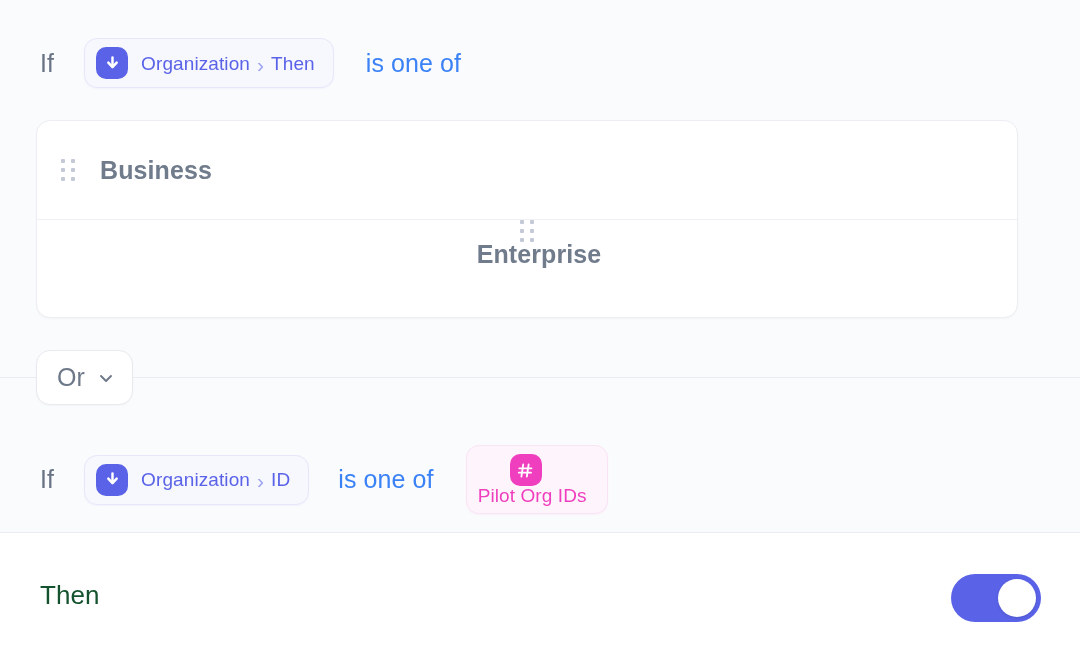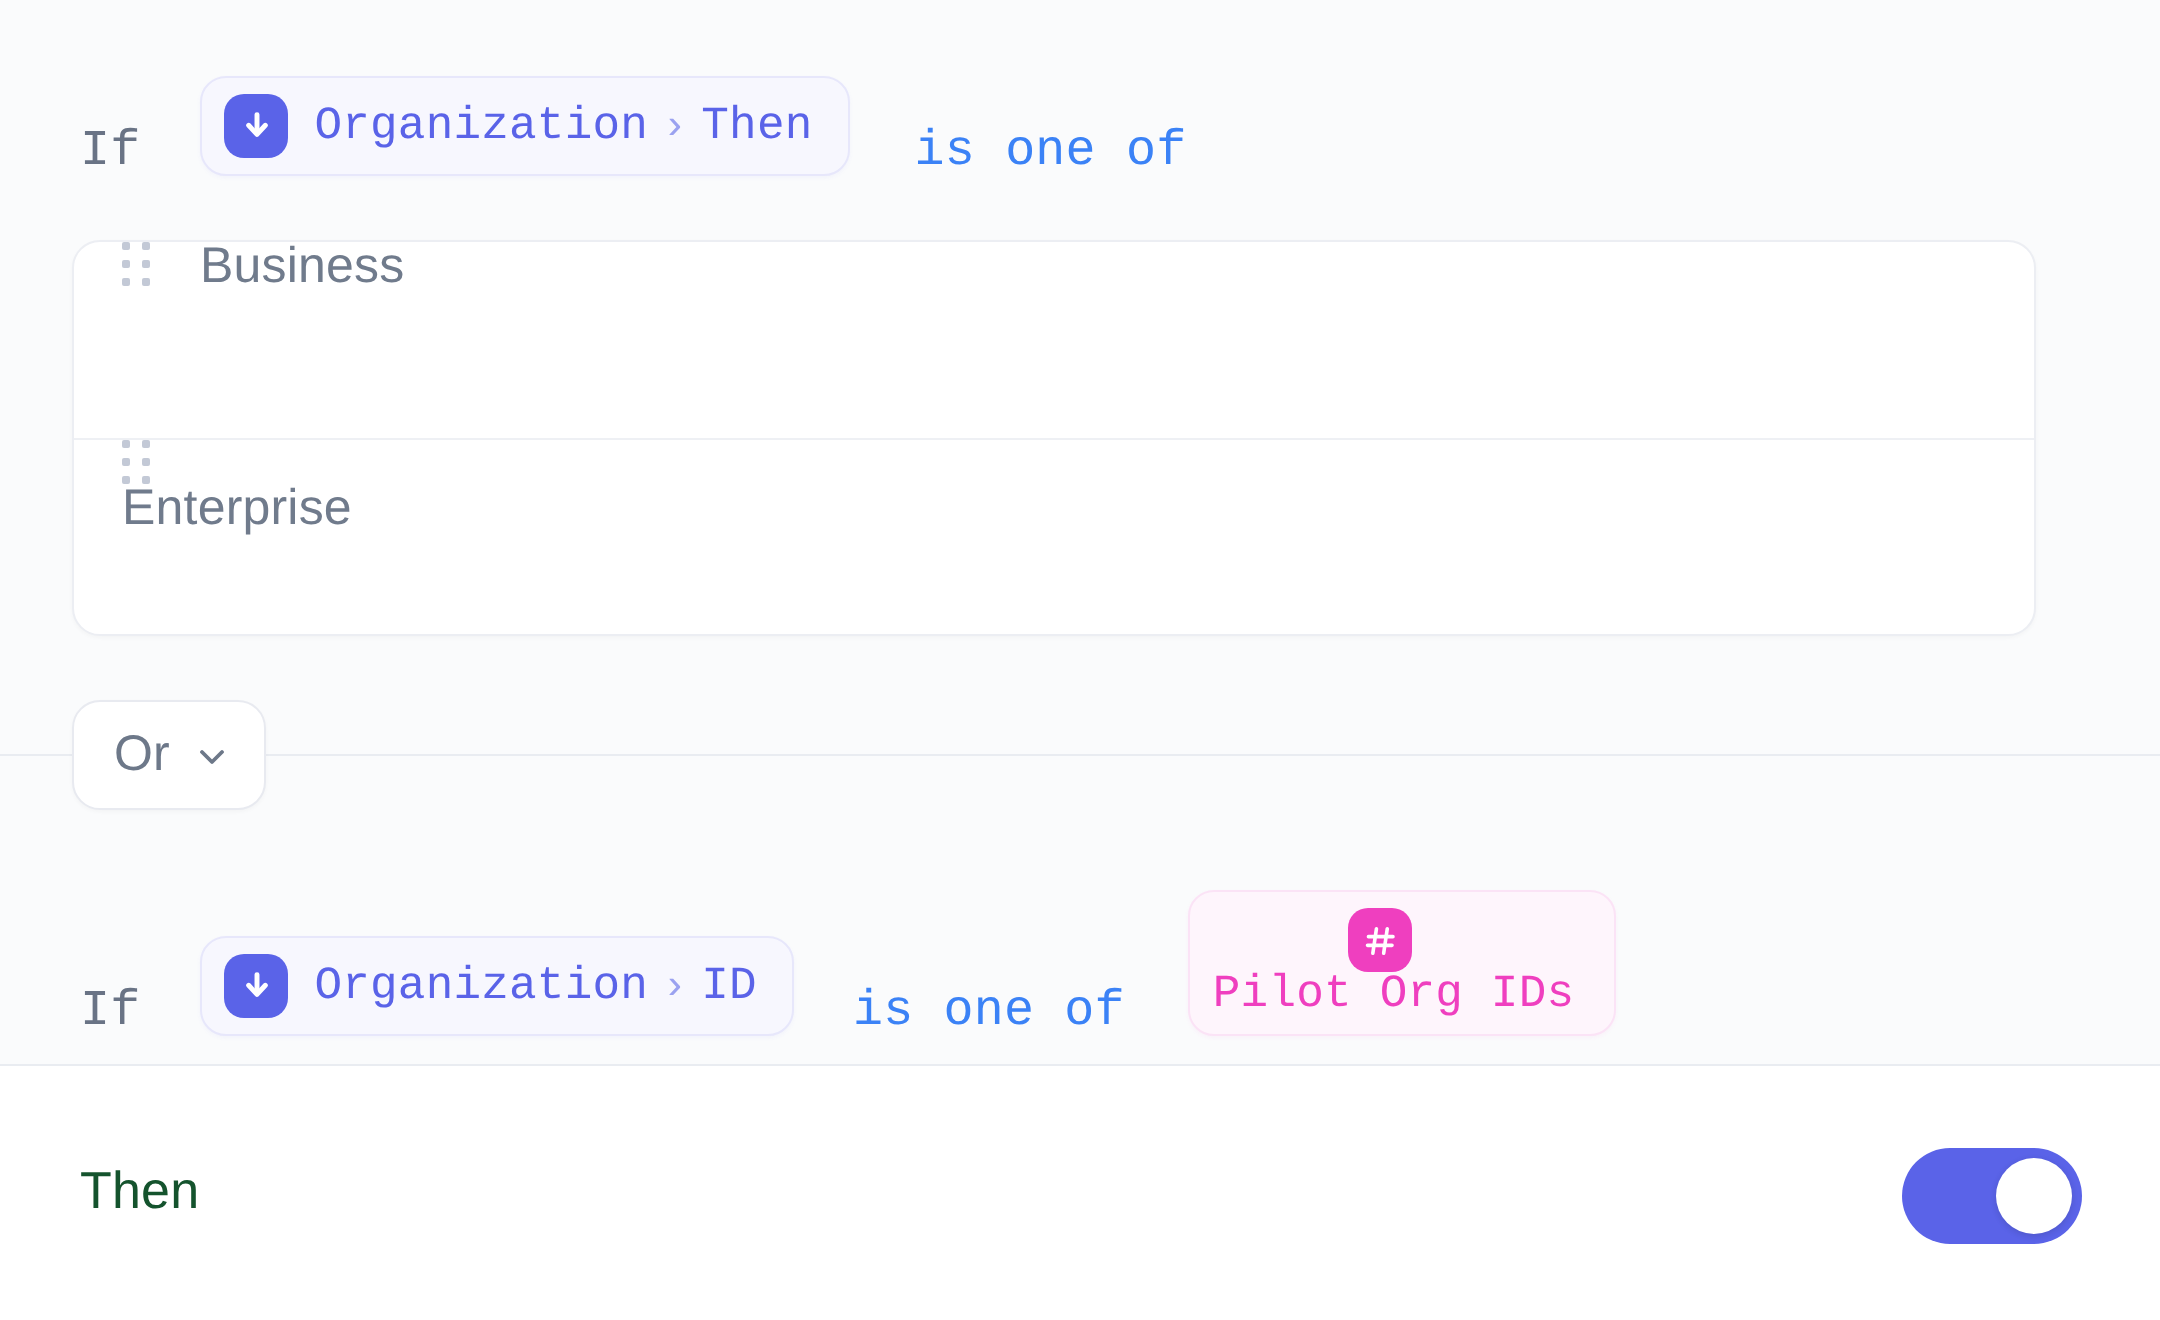--- a/index.html
+++ b/index.html
@@ -31,22 +31,21 @@
     height: 533px;
     background: #fafbfc;
     border-bottom: 1px solid #e9ecf1;
     box-sizing: border-box;
   }
 
   
   .cond-row {
     position: absolute;
     display: flex;
-    align-items: flex-end;
-    font-family: Liberation Mono, monospace;
+    align-items: center;
   }
 
   .if-label {
     font-size: 25px;
     color: #697385;
     letter-spacing: 0.1px;
     line-height: 1;
     white-space: nowrap;
   }
 
@@ -79,21 +78,21 @@
     align-items: center;
     justify-content: center;
     margin-right: 13px;
   }
   .chip-icon.blue { background: #5a63e8; }
   .chip-icon.pink { background: #ef3fbf; }
 
   .chip-icon svg { display: block; }
 
   .chip-text {
-    font-size: 23px;
+    font-size: 19px;
     color: #5a63e8;
     line-height: 1;
     white-space: nowrap;
     letter-spacing: 0.1px;
   }
   .chip-sep {
     font-size: 21px;
     color: #9ba2f0;
     line-height: 1;
     margin: 0 7px;
@@ -125,22 +124,24 @@
     background: #ffffff;
     border: 1.5px solid #eceef3;
     border-radius: 14px;
     box-sizing: border-box;
     box-shadow: 0 1px 2px rgba(23, 28, 43, 0.03);
     overflow: hidden;
   }
   .list-item {
     height: 98px;
     display: flex;
+    align-items: center;
     padding-left: 24px;
     box-sizing: border-box;
+    font-weight: bold;
   }
   .list-item + .list-item {
     border-top: 1px solid #eef0f4;
     flex-direction: column;
   }
   .drag-handle {
     width: 18px;
     height: 22px;
     display: grid;
     grid-template-columns: repeat(2, 4px);

